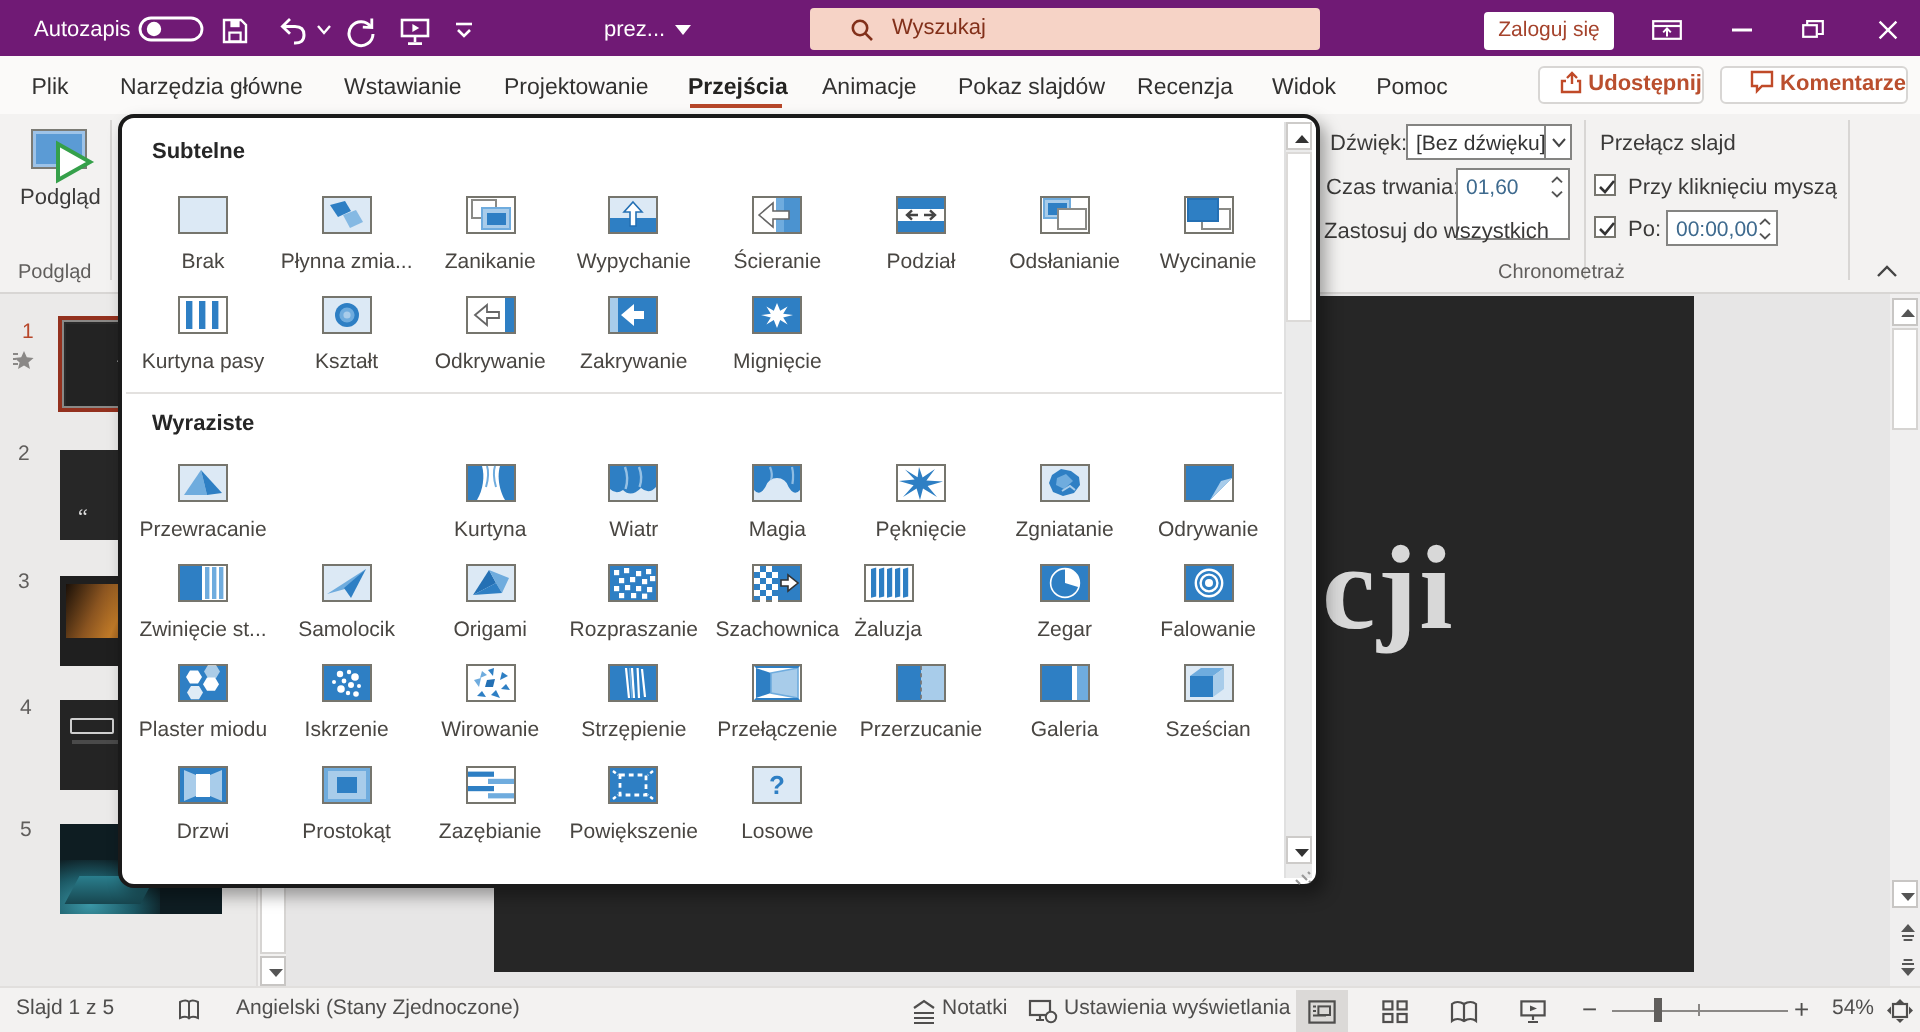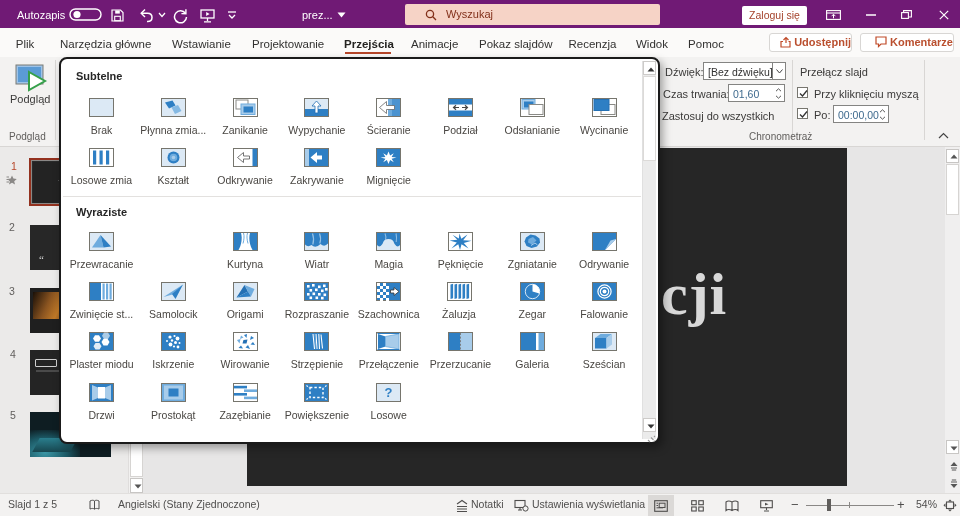--- a/index.html
+++ b/index.html
@@ -150,21 +150,21 @@
   <div class="rlbl" style="left:665px;top:9px">Dźwięk:</div>
   <div class="inputbox" style="left:703px;top:5px;width:83px;height:18px">
     <div class="txt">[Bez dźwięku]</div>
     <div style="position:absolute;right:0;top:0;width:13px;height:16px;border-left:1px solid #848482">
       <svg style="position:absolute;left:3px;top:6px" width="7" height="5" viewBox="0 0 7 5">
             <path d="M0.5 0.5 L3.5 4 L6.5 0.5" fill="none" stroke="#444" stroke-width="1"></path>
           </svg>
     </div>
   </div>
   <div class="rlbl" style="left:663px;top:31px">Czas trwania:</div>
-  <div class="inputbox" style="left:728px;top:27px;width:57px;height:18px">
+  <div class="inputbox" style="left:728px;top:27px;width:57px;height:36px">
     <div class="txt bluetxt">01,60</div>
     <svg style="position:absolute;right:2px;top:3px" width="7" height="11" viewBox="0 0 7 11">
           <path d="M1 3.2 L3.5 0.8 L6 3.2" fill="none" stroke="#555" stroke-width="1"></path>
           <path d="M1 7.8 L3.5 10.2 L6 7.8" fill="none" stroke="#555" stroke-width="1"></path>
         </svg>
   </div>
   <div class="rlbl" style="left:662px;top:53px">Zastosuj do wszystkich</div>
   <div class="vsep" style="left:792px"></div>
   <div class="rlbl" style="left:800px;top:9px">Przełącz slajd</div>
   <div class="cb" style="left:797px;top:30px">
@@ -357,21 +357,21 @@
 <div class="cell" style="left:507.1px;top:38.5px"><svg width="25" height="19" viewBox="0 0 25 19">
           <rect x="0.5" y="0.5" width="24" height="18" fill="#fff" stroke="#76756d"></rect>
           <rect x="9" y="6.5" width="14" height="10" fill="#fff" stroke="#8a8a86"></rect>
           <rect x="2" y="1.5" width="15" height="11" fill="#2E7FC4" stroke="#2470B4"></rect>
         </svg><div class="clbl">Wycinanie</div></div>
 <div class="cell" style="left:4.5px;top:88.5px"><svg width="25" height="19" viewBox="0 0 25 19">
           <rect x="0.5" y="0.5" width="24" height="18" fill="#fff" stroke="#76756d"></rect>
           <rect x="4" y="2.5" width="3.2" height="14" fill="#2E7FC4"></rect>
           <rect x="10.5" y="2.5" width="3.2" height="14" fill="#2E7FC4"></rect>
           <rect x="17" y="2.5" width="3.2" height="14" fill="#2E7FC4"></rect>
-        </svg><div class="clbl">Losowe zmia</div></div>
+        </svg><div class="clbl">Kurtyna pasy</div></div>
 <div class="cell" style="left:76.3px;top:88.5px"><svg width="25" height="19" viewBox="0 0 25 19">
           <rect x="0.5" y="0.5" width="24" height="18" fill="#DCE9F5" stroke="#76756d"></rect>
           <circle cx="12.5" cy="9.5" r="6" fill="#2E7FC4"></circle>
           <circle cx="12.5" cy="9.5" r="3.8" fill="#6FACDE"></circle>
           <circle cx="12.5" cy="9.5" r="1.8" fill="#A8CCEA"></circle>
         </svg><div class="clbl">Kształt</div></div>
 <div class="cell" style="left:148.1px;top:88.5px"><svg width="25" height="19" viewBox="0 0 25 19">
           <rect x="0.5" y="0.5" width="24" height="18" fill="#fff" stroke="#76756d"></rect>
           <rect x="19.5" y="1" width="4.5" height="17" fill="#2E7FC4"></rect>
           <path d="M4.5 9.5 L10.5 4.5 V8 H16.5 V11 H10.5 V14.5 Z" fill="#fff" stroke="#666" stroke-width=".9"></path>
@@ -471,21 +471,21 @@
           <rect x="1" y="7" width="3" height="3" fill="#fff"></rect>
           <rect x="7" y="7" width="3" height="3" fill="#fff"></rect>
           <rect x="4" y="10" width="3" height="3" fill="#fff"></rect>
           <rect x="10" y="10" width="3" height="3" fill="#fff"></rect>
           <rect x="1" y="13" width="3" height="3" fill="#fff"></rect>
           <rect x="7" y="13" width="3" height="3" fill="#fff"></rect>
           <rect x="4" y="16" width="3" height="3" fill="#fff"></rect>
           <rect x="10" y="16" width="3" height="3" fill="#fff"></rect>
           <path d="M14.5 8 H18 V5.5 L23 9.5 L18 13.5 V11 H14.5 Z" fill="#fff" stroke="#333" stroke-width=".8"></path>
         </svg><div class="clbl">Szachownica</div></div>
-<div class="cell" style="left:362px;top:223.0px"><svg width="25" height="19" viewBox="0 0 25 19">
+<div class="cell" style="left:347px;top:223.0px"><svg width="25" height="19" viewBox="0 0 25 19">
           <rect x="0.5" y="0.5" width="24" height="18" fill="#fff" stroke="#76756d"></rect>
           <polygon points="3.5,2.5 6.1,1.8 6.1,16.2 3.5,16.9" fill="#2E7FC4"></polygon>
           <polygon points="7.5,2.5 10.1,1.8 10.1,16.2 7.5,16.9" fill="#2E7FC4"></polygon>
           <polygon points="11.5,2.5 14.1,1.8 14.1,16.2 11.5,16.9" fill="#2E7FC4"></polygon>
           <polygon points="15.5,2.5 18.1,1.8 18.1,16.2 15.5,16.9" fill="#2E7FC4"></polygon>
           <polygon points="19.5,2.5 22.1,1.8 22.1,16.2 19.5,16.9" fill="#2E7FC4"></polygon>
         </svg><div class="clbl">Żaluzja</div></div>
 <div class="cell" style="left:435.3px;top:223.0px"><svg width="25" height="19" viewBox="0 0 25 19">
           <rect x="0.5" y="0.5" width="24" height="18" fill="#2E7FC4" stroke="#76756d"></rect>
           <circle cx="12.5" cy="9.5" r="7.2" fill="none" stroke="#fff" stroke-width=".8"></circle>

